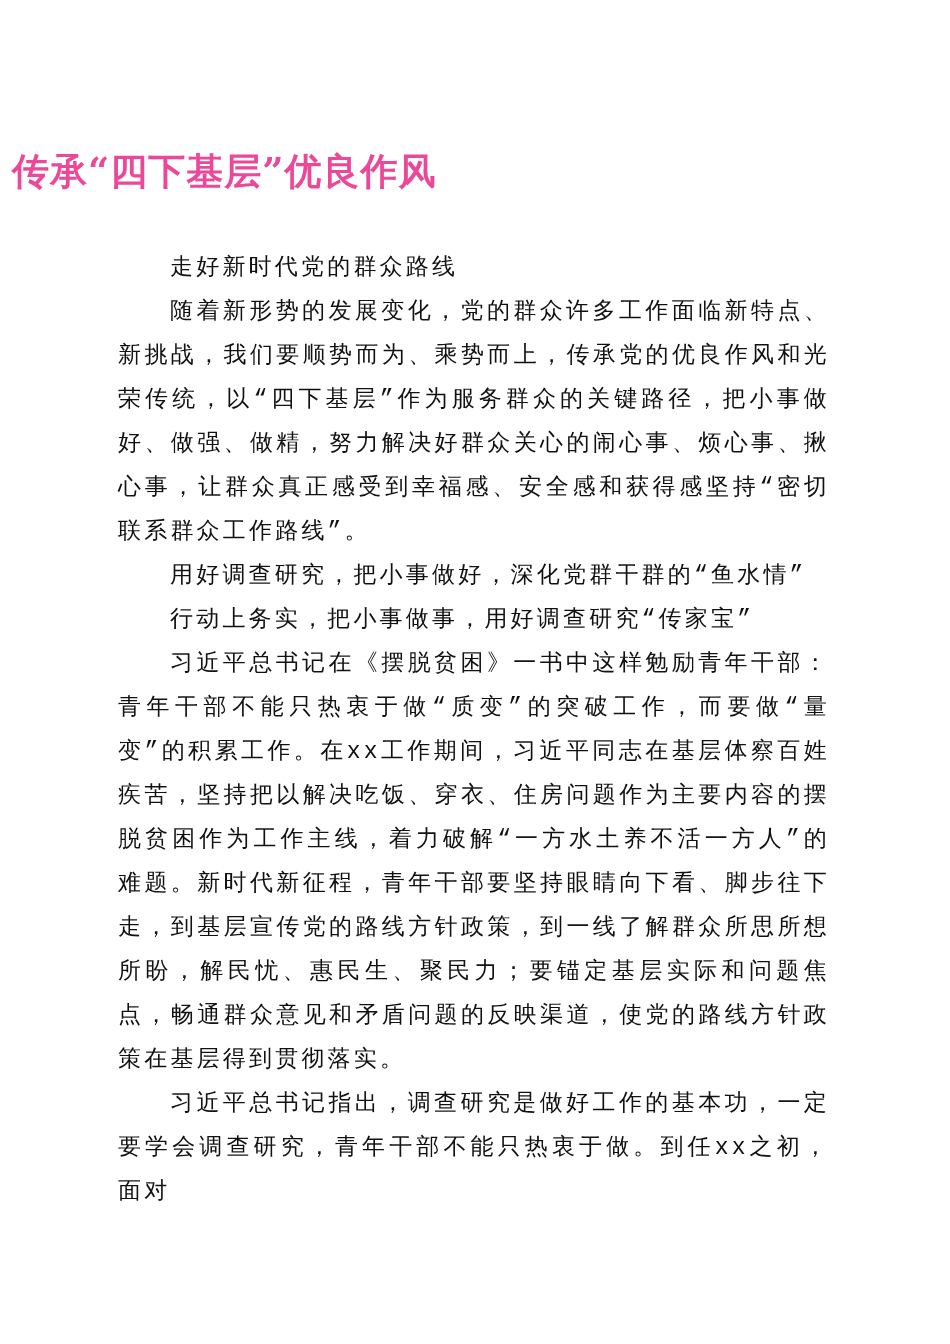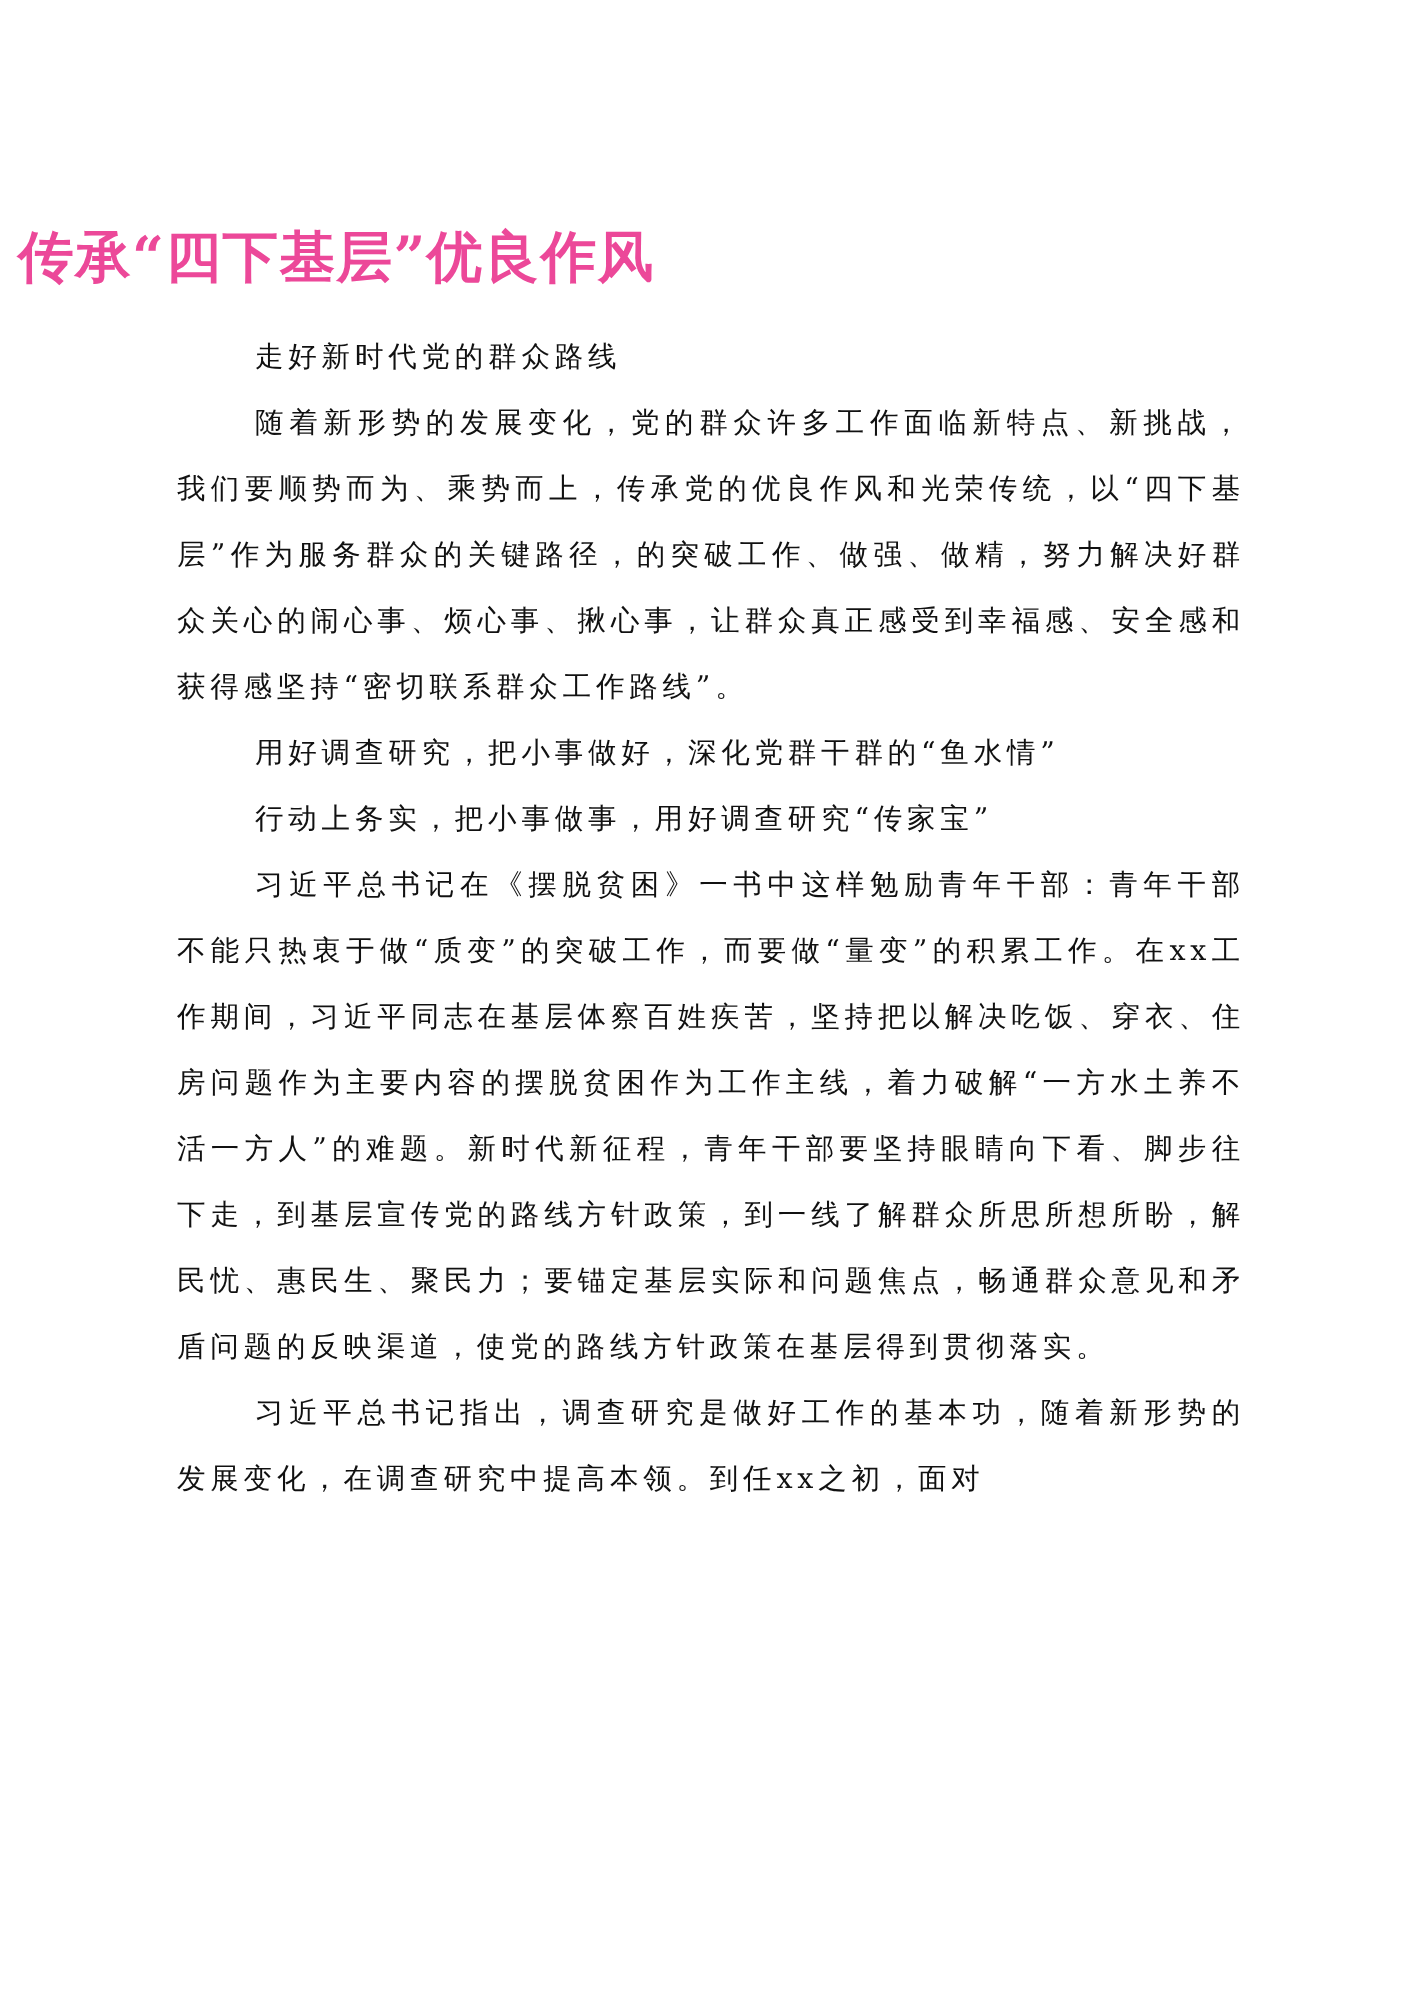--- a/index.html
+++ b/index.html
@@ -32,40 +32,41 @@
       font-size: 37px;
       font-weight: bold;
       letter-spacing: 1px;
       line-height: 50px;
       color: #ec4899;
       margin: 12px;
     }
     .body {
       position: absolute;
       left: 118px;
-      top: 216px;
+      top: 246px;
       width: 712px;
-      font-size: 19px;
+      font-size: 23px;
       line-height: 44px;
       letter-spacing: 3.2px;
       text-align: justify;
       text-justify: inter-character;
+      font-family: Liberation Mono, monospace;
     }
     .para {
       margin: 0;
       text-indent: 52px;
       word-break: break-all;
     }
   </style>
 </head>
 <body>
 
 <div class="page">
   <h1 class="title">传承“四下基层”优良作风</h1>
   <div class="body">
     <p class="para">走好新时代党的群众路线</p>
-    <p class="para">随着新形势的发展变化，党的群众许多工作面临新特点、新挑战，我们要顺势而为、乘势而上，传承党的优良作风和光荣传统，以“四下基层”作为服务群众的关键路径，的突破工作、做强、做精，努力解决好群众关心的闹心事、烦心事、揪心事，让群众真正感受到幸福感、安全感和获得感坚持“密切联系群众工作路线”。</p>
+    <p class="para">随着新形势的发展变化，党的群众许多工作面临新特点、新挑战，我们要顺势而为、乘势而上，传承党的优良作风和光荣传统，以“四下基层”作为服务群众的关键路径，把小事做好、做强、做精，努力解决好群众关心的闹心事、烦心事、揪心事，让群众真正感受到幸福感、安全感和获得感坚持“密切联系群众工作路线”。</p>
     <p class="para">用好调查研究，把小事做好，深化党群干群的“鱼水情”</p>
     <p class="para">行动上务实，把小事做事，用好调查研究“传家宝”</p>
     <p class="para">习近平总书记在《摆脱贫困》一书中这样勉励青年干部：青年干部不能只热衷于做“质变”的突破工作，而要做“量变”的积累工作。在xx工作期间，习近平同志在基层体察百姓疾苦，坚持把以解决吃饭、穿衣、住房问题作为主要内容的摆脱贫困作为工作主线，着力破解“一方水土养不活一方人”的难题。新时代新征程，青年干部要坚持眼睛向下看、脚步往下走，到基层宣传党的路线方针政策，到一线了解群众所思所想所盼，解民忧、惠民生、聚民力；要锚定基层实际和问题焦点，畅通群众意见和矛盾问题的反映渠道，使党的路线方针政策在基层得到贯彻落实。</p>
-    <p class="para">习近平总书记指出，调查研究是做好工作的基本功，随着新形势的发展变化，在调查研究中提高本领。到任xx之初，面对</p>
+    <p class="para">习近平总书记指出，调查研究是做好工作的基本功，一定要学会调查研究，青年干部不能只热衷于做。到任xx之初，面对</p>
   </div>
 </div>
 
 </body></html>

